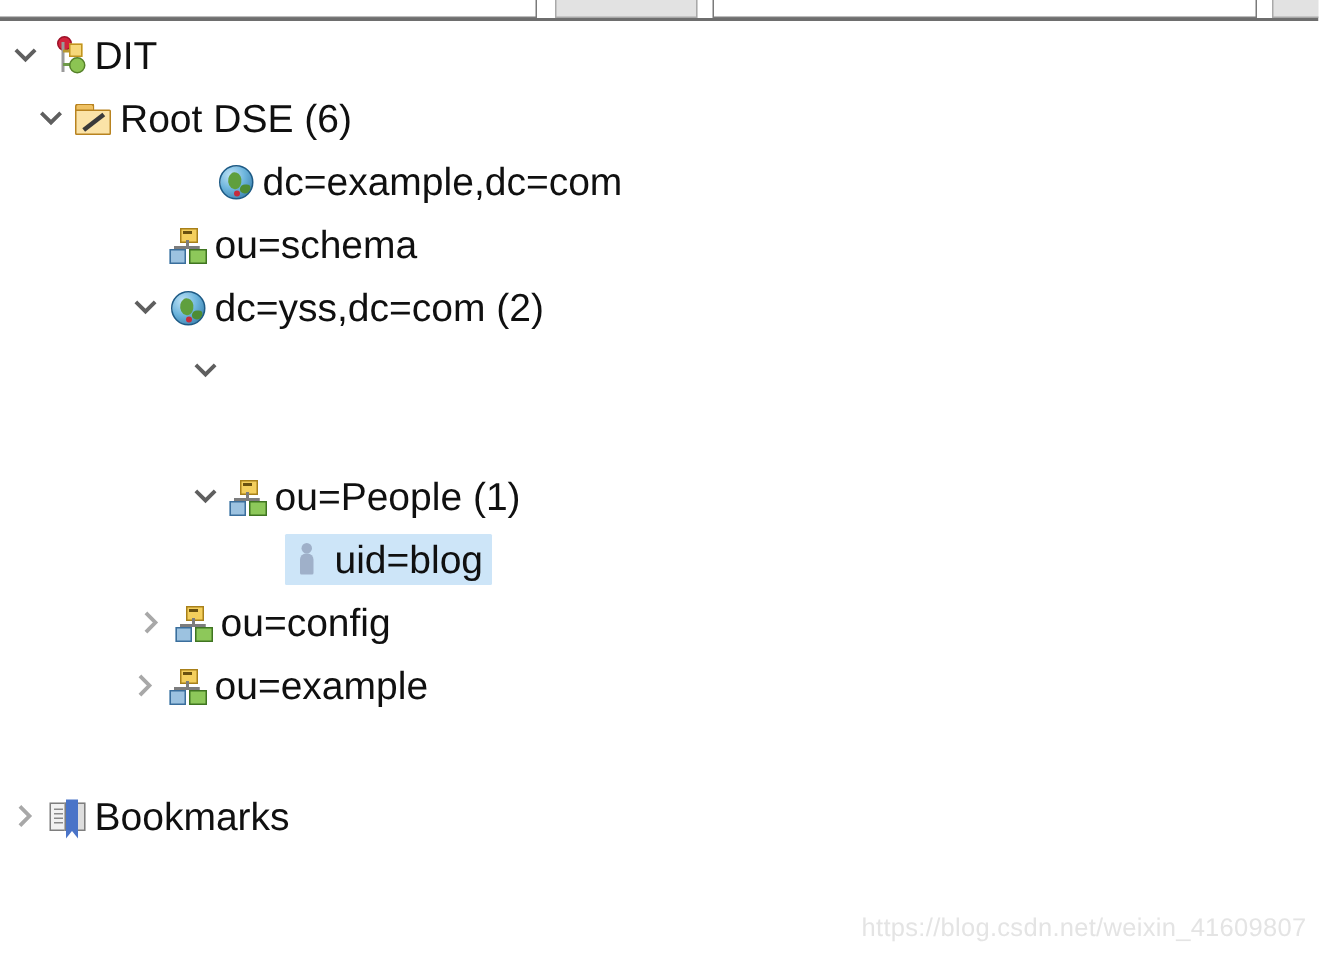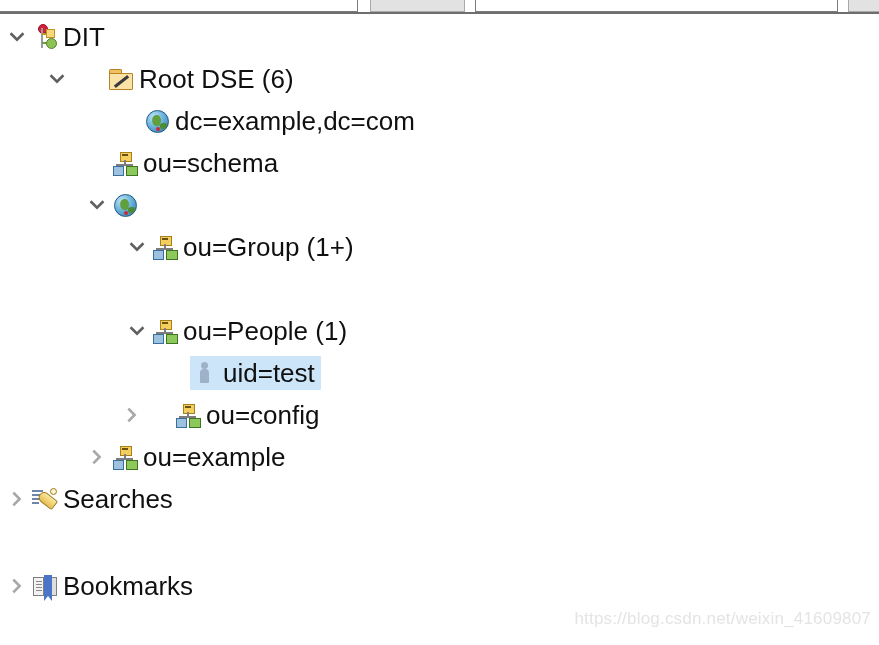--- a/index.html
+++ b/index.html
@@ -339,21 +339,21 @@
           <span class="dot-red"></span>
           <span class="stem"></span>
           <span class="arm1"></span>
           <span class="arm2"></span>
           <span class="box-yellow"></span>
           <span class="dot-green"></span>
         </span>
         <span class="node-label">DIT</span>
       </div>
     </div>
-    <div class="tree-row" style="padding-left: 44px; gap: 36px;">
+    <div class="tree-row" style="padding-left: 21px;">
       <div class="twisty">
         <svg width="18" height="18" viewBox="0 0 18 18">
           <path d="M3.5 6.2 L9 11.6 L14.5 6.2" fill="none" stroke="#5f5f5f" stroke-width="2.6" stroke-linecap="square"></path>
         </svg>
       </div>
       <div class="row-inner">
         <span class="node-icon ic-folder">
           <span class="tab"></span>
           <span class="body"></span>
           <span class="slash"></span>
@@ -404,128 +404,106 @@
         </svg>
       </div>
       <div class="row-inner">
         <span class="node-icon ic-globe">
           <span class="ball">
             <span class="land1"></span>
             <span class="land2"></span>
             <span class="pin"></span>
           </span>
         </span>
+        <span class="node-label">dc=yss,dc=com (2)</span>
+      </div>
+    </div>
+    <div class="tree-row" style="padding-left: 124px;">
+      <div class="twisty">
+        <svg width="18" height="18" viewBox="0 0 18 18">
+          <path d="M3.5 6.2 L9 11.6 L14.5 6.2" fill="none" stroke="#5f5f5f" stroke-width="2.6" stroke-linecap="square"></path>
+        </svg>
+      </div>
+    </div>
+    <div class="tree-row" style="padding-left: 164px;">
+      <div class="twisty empty">
+        <svg width="18" height="18" viewBox="0 0 18 18">
+          <path d="M3.5 6.2 L9 11.6 L14.5 6.2" fill="none" stroke="#5f5f5f" stroke-width="2.6" stroke-linecap="square"></path>
+        </svg>
       </div>
     </div>
     <div class="tree-row" style="padding-left: 124px;">
       <div class="twisty">
         <svg width="18" height="18" viewBox="0 0 18 18">
           <path d="M3.5 6.2 L9 11.6 L14.5 6.2" fill="none" stroke="#5f5f5f" stroke-width="2.6" stroke-linecap="square"></path>
         </svg>
       </div>
       <div class="row-inner">
         <span class="node-icon ic-ou">
           <span class="top"></span>
           <span class="vline"></span>
           <span class="hline"></span>
           <span class="drop-l"></span>
           <span class="drop-r"></span>
           <span class="child-blue"></span>
           <span class="child-green"></span>
         </span>
-        <span class="node-label">ou=Group (1+)</span>
+        <span class="node-label">ou=People (1)</span>
       </div>
     </div>
     <div class="tree-row" style="padding-left: 164px;">
       <div class="twisty empty">
         <svg width="18" height="18" viewBox="0 0 18 18">
           <path d="M3.5 6.2 L9 11.6 L14.5 6.2" fill="none" stroke="#5f5f5f" stroke-width="2.6" stroke-linecap="square"></path>
         </svg>
       </div>
-    </div>
-    <div class="tree-row" style="padding-left: 124px;">
-      <div class="twisty">
-        <svg width="18" height="18" viewBox="0 0 18 18">
-          <path d="M3.5 6.2 L9 11.6 L14.5 6.2" fill="none" stroke="#5f5f5f" stroke-width="2.6" stroke-linecap="square"></path>
+      <div class="row-inner selected">
+        <span class="node-icon ic-person">
+          <span class="head"></span>
+          <span class="body"></span>
+        </span>
+        <span class="node-label">uid=blog</span>
+      </div>
+    </div>
+    <div class="tree-row" style="padding-left: 88px;">
+      <div class="twisty">
+        <svg width="18" height="18" viewBox="0 0 18 18">
+          <path d="M6.2 3.5 L11.6 9 L6.2 14.5" fill="none" stroke="#a8a8a8" stroke-width="2.6" stroke-linecap="square"></path>
         </svg>
       </div>
       <div class="row-inner">
         <span class="node-icon ic-ou">
           <span class="top"></span>
           <span class="vline"></span>
           <span class="hline"></span>
           <span class="drop-l"></span>
           <span class="drop-r"></span>
           <span class="child-blue"></span>
           <span class="child-green"></span>
         </span>
-        <span class="node-label">ou=People (1)</span>
-      </div>
-    </div>
-    <div class="tree-row" style="padding-left: 164px;">
-      <div class="twisty empty">
-        <svg width="18" height="18" viewBox="0 0 18 18">
-          <path d="M3.5 6.2 L9 11.6 L14.5 6.2" fill="none" stroke="#5f5f5f" stroke-width="2.6" stroke-linecap="square"></path>
-        </svg>
-      </div>
-      <div class="row-inner selected">
-        <span class="node-icon ic-person">
-          <span class="head"></span>
-          <span class="body"></span>
-        </span>
-        <span class="node-label">uid=test</span>
-      </div>
-    </div>
-    <div class="tree-row" style="padding-left: 119px; gap: 28px;">
+        <span class="node-label">ou=config</span>
+      </div>
+    </div>
+    <div class="tree-row" style="padding-left: 84px;">
       <div class="twisty">
         <svg width="18" height="18" viewBox="0 0 18 18">
           <path d="M6.2 3.5 L11.6 9 L6.2 14.5" fill="none" stroke="#a8a8a8" stroke-width="2.6" stroke-linecap="square"></path>
         </svg>
       </div>
       <div class="row-inner">
         <span class="node-icon ic-ou">
           <span class="top"></span>
           <span class="vline"></span>
           <span class="hline"></span>
           <span class="drop-l"></span>
           <span class="drop-r"></span>
           <span class="child-blue"></span>
           <span class="child-green"></span>
         </span>
-        <span class="node-label">ou=config</span>
-      </div>
-    </div>
-    <div class="tree-row" style="padding-left: 84px;">
-      <div class="twisty">
-        <svg width="18" height="18" viewBox="0 0 18 18">
-          <path d="M6.2 3.5 L11.6 9 L6.2 14.5" fill="none" stroke="#a8a8a8" stroke-width="2.6" stroke-linecap="square"></path>
-        </svg>
-      </div>
-      <div class="row-inner">
-        <span class="node-icon ic-ou">
-          <span class="top"></span>
-          <span class="vline"></span>
-          <span class="hline"></span>
-          <span class="drop-l"></span>
-          <span class="drop-r"></span>
-          <span class="child-blue"></span>
-          <span class="child-green"></span>
-        </span>
         <span class="node-label">ou=example</span>
-      </div>
-    </div>
-    <div class="tree-row" style="padding-left: 4px;">
-      <div class="twisty">
-        <svg width="18" height="18" viewBox="0 0 18 18">
-          <path d="M6.2 3.5 L11.6 9 L6.2 14.5" fill="none" stroke="#a8a8a8" stroke-width="2.6" stroke-linecap="square"></path>
-        </svg>
-      </div>
-      <div class="row-inner">
-        <span class="node-icon ic-rocket"><span class="lines"><i class="l1"></i><i class="l2"></i><i class="l3"></i><i class="l4"></i></span><span class="hull"></span><span class="tip"></span></span>
-        <span class="node-label">Searches</span>
       </div>
     </div>
     <div class="tree-row" style="padding-left: 4px; margin-top: 45px;">
       <div class="twisty">
         <svg width="18" height="18" viewBox="0 0 18 18">
           <path d="M6.2 3.5 L11.6 9 L6.2 14.5" fill="none" stroke="#a8a8a8" stroke-width="2.6" stroke-linecap="square"></path>
         </svg>
       </div>
       <div class="row-inner">
         <span class="node-icon ic-book">

